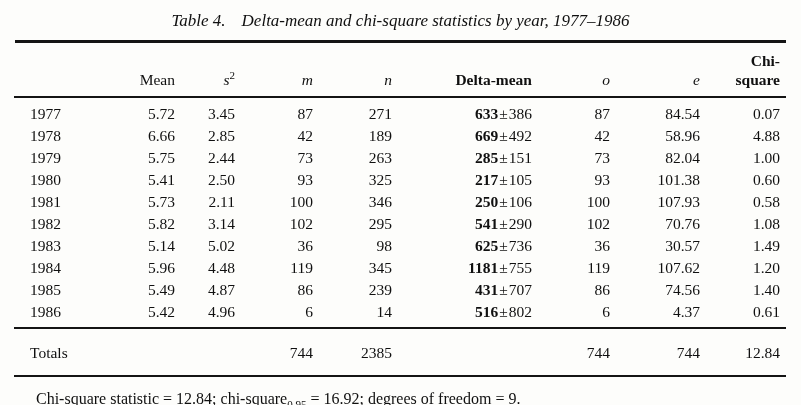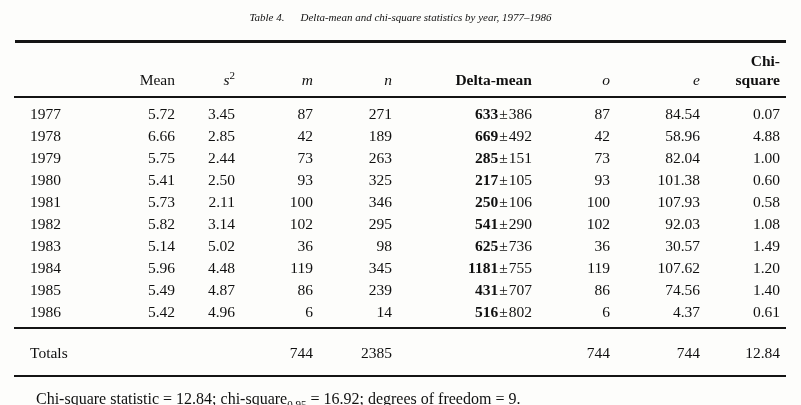--- a/index.html
+++ b/index.html
@@ -15,21 +15,21 @@
   .page {
     position: relative;
     width: 801px;
     height: 405px;
     box-sizing: border-box;
     padding: 0 14px;
   }
   .title {
     text-align: center;
     font-style: italic;
-    font-size: 11px;
+    font-size: 17px;
     padding-top: 11px;
     height: 27px;
     white-space: nowrap;
   }
   .title .title-label { margin-right: 16px; }
   .rule-top {
     border-top: 3px solid #141414;
     height: 0;
     margin: 2px 1px 0 1px;
   }
@@ -177,21 +177,21 @@
           <td class="num col-chi">0.58</td>
         </tr>
         <tr>
           <td class="col-year">1982</td>
           <td class="num col-mean">5.82</td>
           <td class="num col-s2">3.14</td>
           <td class="num col-m">102</td>
           <td class="num col-n">295</td>
           <td class="num col-delta"><span class="delta-val">541</span><span class="pm">±</span><span>290</span></td>
           <td class="num col-o">102</td>
-          <td class="num col-e">92.03</td>
+          <td class="num col-e">70.76</td>
           <td class="num col-chi">1.08</td>
         </tr>
         <tr>
           <td class="col-year">1983</td>
           <td class="num col-mean">5.14</td>
           <td class="num col-s2">5.02</td>
           <td class="num col-m">36</td>
           <td class="num col-n">98</td>
           <td class="num col-delta"><span class="delta-val">625</span><span class="pm">±</span><span>736</span></td>
           <td class="num col-o">36</td>

